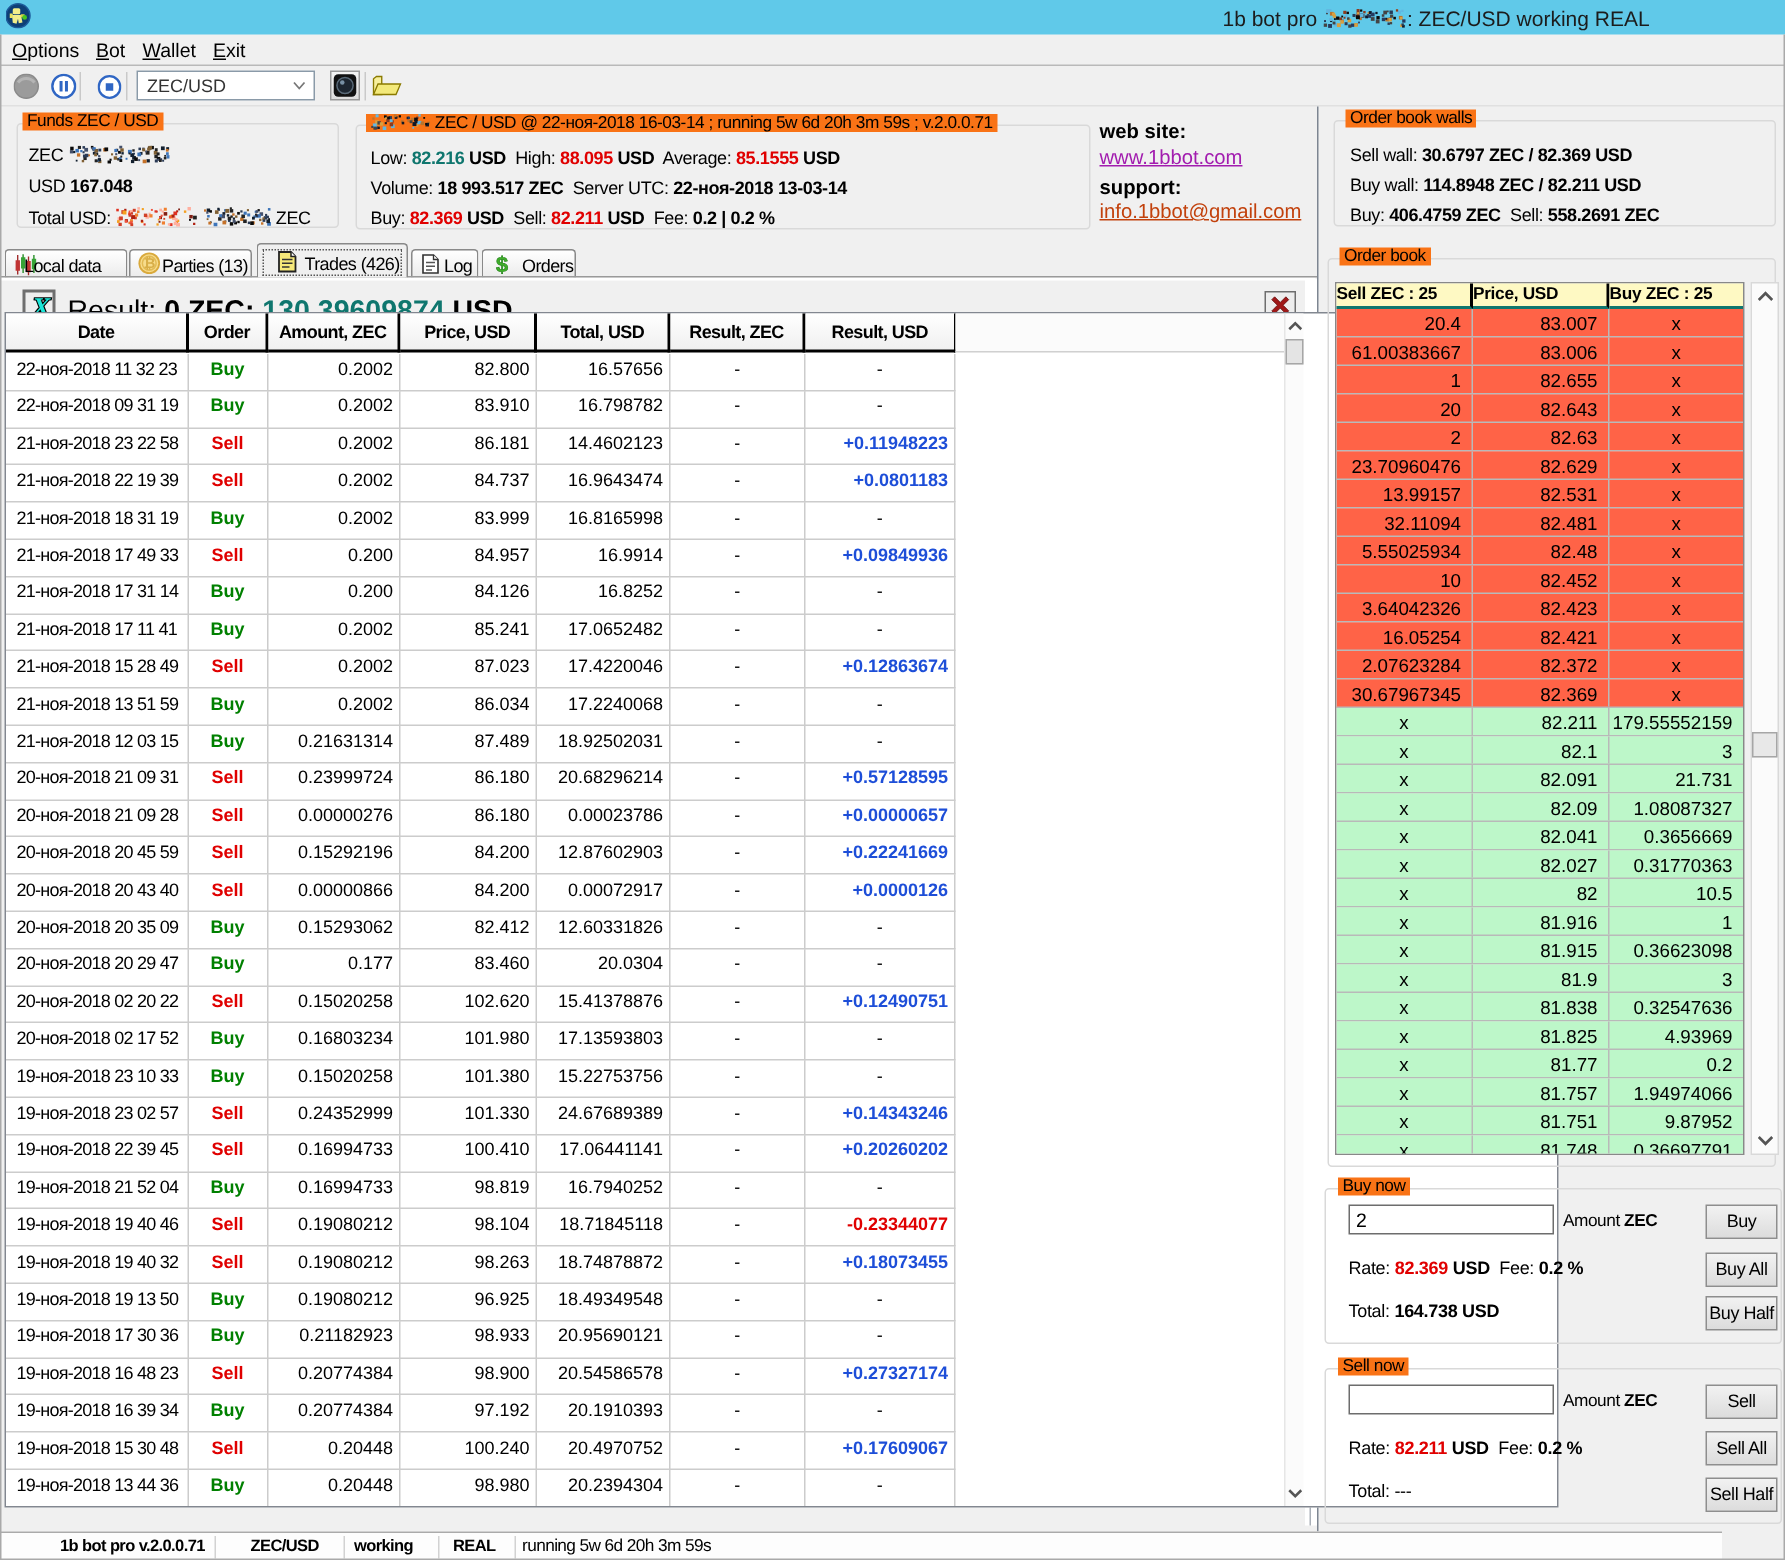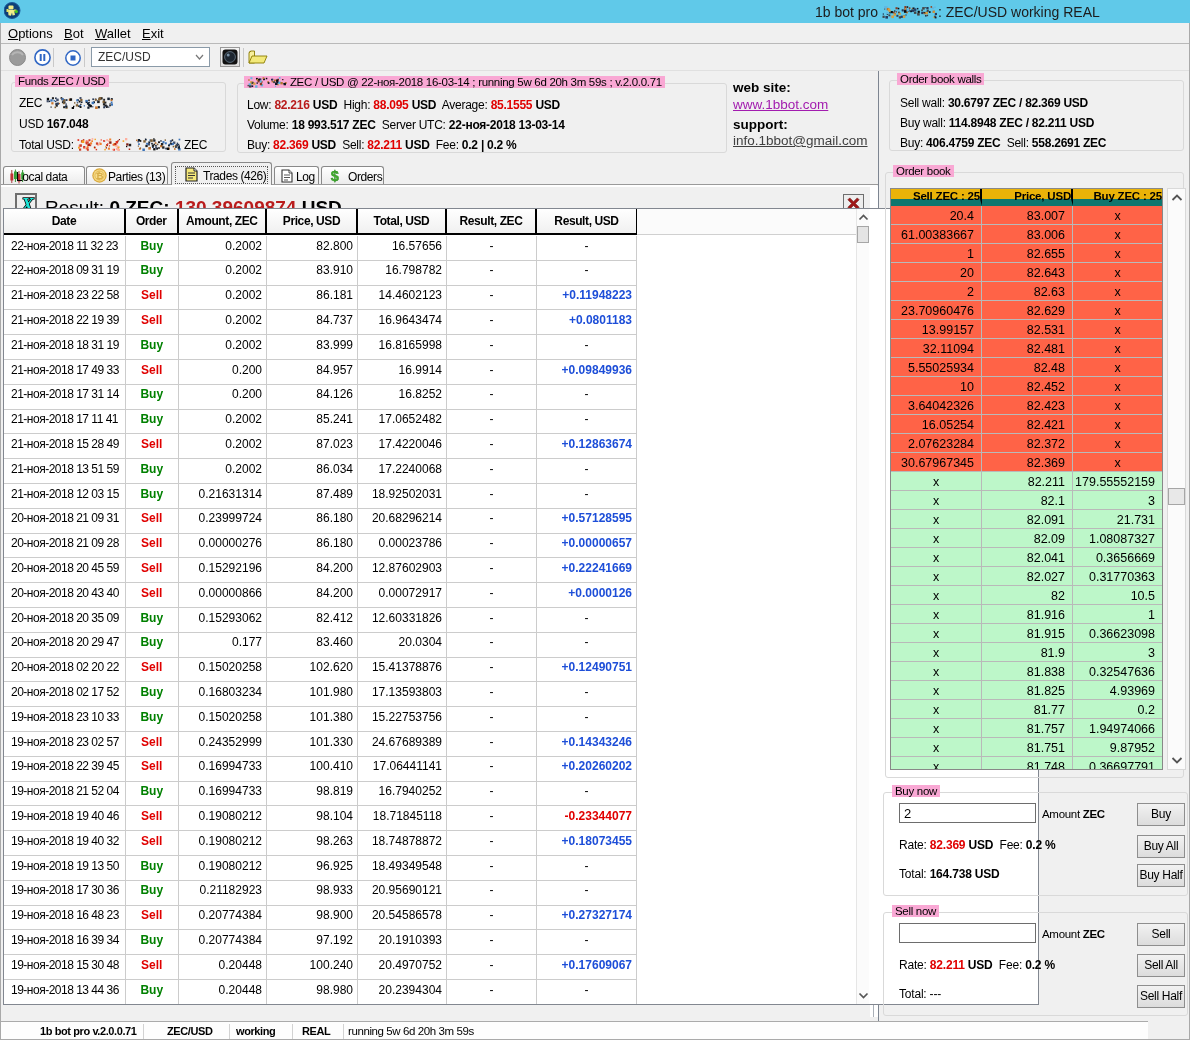--- a/index.html
+++ b/index.html
@@ -13,38 +13,38 @@
 #menu{left:0;top:23px;width:1190px;height:20px;font-size:13px}
 #menu span{position:absolute;top:3px}
 #menu u{text-decoration:underline}
 #mline{left:0;top:43px;width:1190px;height:1px;background:#b9b9b9}
 
 #toolbar{left:0;top:44px;width:1190px;height:27px;border-bottom:1px solid #e0e0e0}
 .tsep{position:absolute;top:4px;width:1px;height:19px;background:#c9c9c9}
 #combo{position:absolute;left:91px;top:3px;width:119px;height:20px;background:#fff;border:1px solid #8a9aa8;font-size:12px;color:#333;line-height:18px;padding-left:6px}
 
 .gbox{position:absolute;border:1px solid #d9d9d9;border-radius:3px}
-.glabel{position:absolute;top:-8px;background:#f9a8d4;padding:0 3px;font-size:11.5px;letter-spacing:-0.3px;white-space:nowrap}
+.glabel{position:absolute;top:-8px;background:#f97316;padding:0 3px;font-size:11.5px;letter-spacing:-0.3px;white-space:nowrap}
 .il{font-size:12px;letter-spacing:-0.25px;white-space:nowrap}
 
 a.web{color:#a21caf;text-decoration:underline}
-a.mail{color:#404040;text-decoration:underline}
+a.mail{color:#c2410c;text-decoration:underline}
 
 #vdiv{left:877.5px;top:71px;width:1.5px;height:950px;background:#7d8591}
 
 .tab{position:absolute;top:166px;height:19px;background:linear-gradient(#ffffff,#ebebeb);border:1px solid #898989;border-bottom:none;border-radius:3px 3px 0 0;font-size:12px;letter-spacing:-0.4px}
 .tab .tl{position:absolute;white-space:nowrap}
 .tabact .tl{position:absolute;white-space:nowrap}
 #tabline{left:0;top:184px;width:878px;height:1px;background:#9a9a9a}
 .tabact{position:absolute;top:162px;height:23px;background:#f0f0f0;border:1px solid #898989;border-bottom:none;border-radius:3px 3px 0 0;font-size:12px;letter-spacing:-0.4px;z-index:3}
 .tabact .foc{position:absolute;left:3px;top:3px;right:3px;bottom:1px;border:1px dotted #555}
 
 #xlbtn{left:15px;top:193px;width:22px;height:21px;border:2px solid #6e6e6e;background:#eeeeee}
 #resline{left:45px;top:197px;font-size:19px}
-.grn{color:#b91c1c}
+.grn{color:#0f766e}
 #closex{left:843px;top:194px;width:21px;height:20px;border:1.5px solid #6e6e6e;background:#ededed;text-align:center}
 
 #ttable{left:3px;top:208px;width:1036px;height:797px;border:1px solid #828790;background:#fff}
 .thead{position:absolute;left:0;top:0;height:26px;background:linear-gradient(#ffffff,#f0f0f0);border-bottom:2px solid #000;font-size:12px;font-weight:bold;letter-spacing:-0.4px;text-align:center;border-right:2px solid #000;line-height:25px}
 #theadfill{position:absolute;left:633px;top:0;width:219px;height:26px;background:#fbfbfb;border-bottom:1px solid #d0d0d0}
 .trow{position:absolute;left:0;width:633px;height:24.8px;border-bottom:1px solid #ccc}
 .c{position:absolute;top:0;height:24.8px;font-size:12px;padding-top:2.5px;border-right:1px solid #ccc;white-space:nowrap;overflow:hidden}
 .date{left:0;width:122px;padding-left:7px;letter-spacing:-0.5px}
 .ord{left:122px;width:52.5px;text-align:center;font-weight:bold}
 .c:nth-child(3){left:174.5px;width:88.5px}
@@ -56,21 +56,21 @@
 .dash{text-align:center}
 .buy{color:#008000}
 .sell{color:#e00000}
 .pos{color:#1d4ed8;font-weight:bold}
 .neg{color:#e00000;font-weight:bold}
 
 .sbar{position:absolute;background:#f0f0f0}
 .sthumb{position:absolute;left:0;width:12px;background:#e4e4e4;border:1px solid #a6a6a6}
 
 #obtable{left:890px;top:188px;width:273px;height:582px;background:#fff;border:1px solid #888}
-.obhead{position:absolute;top:0;height:17px;background:#eab308;border-bottom:7px solid #0f766e;font-size:11.5px;font-weight:bold;letter-spacing:-0.2px;text-align:right;line-height:15px;border-right:2px solid #000}
+.obhead{position:absolute;top:0;height:17px;background:#fef9c3;border-bottom:2px solid #0f766e;font-size:11.5px;font-weight:bold;letter-spacing:-0.2px;text-align:left;line-height:15px;border-right:2px solid #000}
 .obrow{position:relative;width:271px;height:19px;border-bottom:1px solid #b9b9b9}
 .so{background:#ff6347}
 .bo{background:#bdf7c9}
 .oc{position:absolute;top:0;height:100%;font-size:12.5px;padding-top:3px;border-right:1px solid #b9b9b9;white-space:nowrap}
 .oc:nth-child(1){left:0;width:91px}
 .oc:nth-child(2){left:91px;width:91px}
 .oc:nth-child(3){left:182px;width:89px;border-right:none}
 .oc.r{text-align:right;padding-right:7px}
 .oc.x{text-align:center}
 

